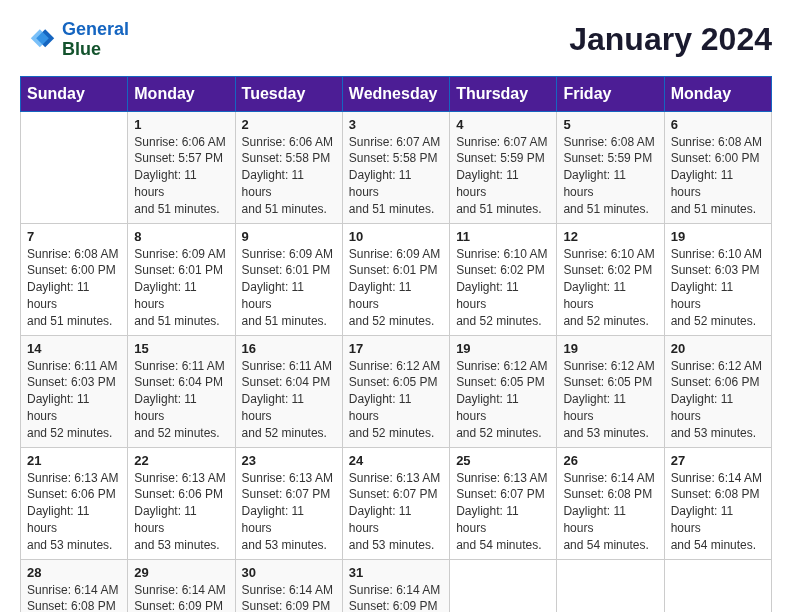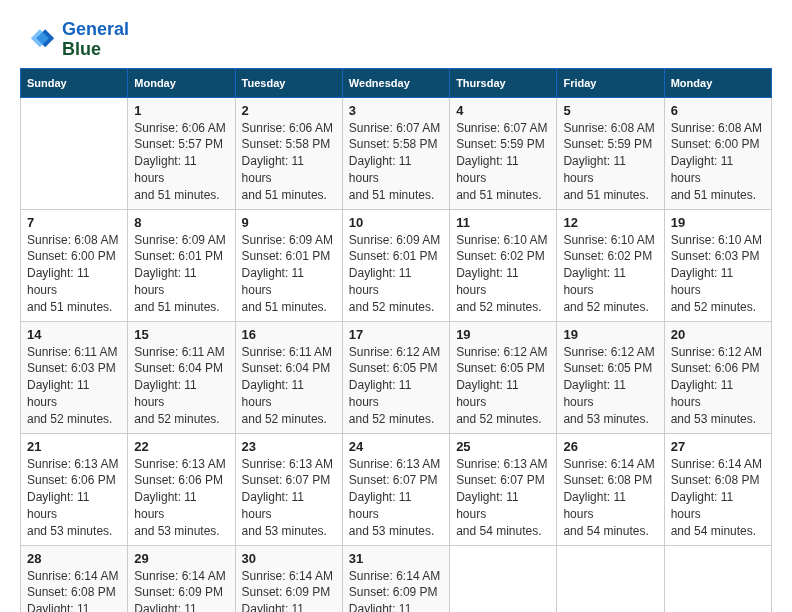--- a/index.html
+++ b/index.html
@@ -7,21 +7,21 @@
       font-family: Arial, sans-serif;
       background: #fff;
       width: 792px;
       min-height: 612px;
       padding: 20px;
     }
     .header {
       display: flex;
       justify-content: space-between;
       align-items: center;
-      margin-bottom: 8px;
+      margin-bottom: 16px;
     }
     .logo {
       display: flex;
       align-items: center;
       gap: 6px;
     }
     .logo-text {
       font-size: 18px;
       font-weight: bold;
       color: #1a1a2e;
@@ -45,23 +45,23 @@
     .location {
       font-size: 16px;
       color: #444;
     }
     table {
       width: 100%;
       border-collapse: collapse;
       table-layout: fixed;
     }
     thead th {
-      background-color: #0c4a6e;
+      background-color: #4c1d95;
       color: #fff;
-      font-size: 11px;
+      font-size: 16px;
       font-weight: bold;
       padding: 8px 6px;
       text-align: left;
       border: 1px solid #1565c0;
     }
     tbody td {
       vertical-align: top;
       border: 1px solid #ccc;
       padding: 5px 6px;
       font-size: 10.5px;
@@ -94,20 +94,21 @@
     <svg class="logo-icon" viewBox="0 0 40 40">
       <polygon points="28,8 38,18 28,28 18,18" fill="#1565c0"></polygon>
       <polygon points="22,8 32,18 22,28 12,18" fill="#42a5f5" opacity="0.7"></polygon>
     </svg>
     <div class="logo-text">
       <div><span>General</span></div>
       <div style="color:#14532d;">Blue</div>
     </div>
   </div>
   <div class="title-block">
+    <div class="month-year">January 2024</div>
   </div>
 </div>
 
 <table>
   <thead>
     <tr id="header-row">
         <th>Sunday</th>
         <th>Monday</th>
         <th>Tuesday</th>
         <th>Wednesday</th>

